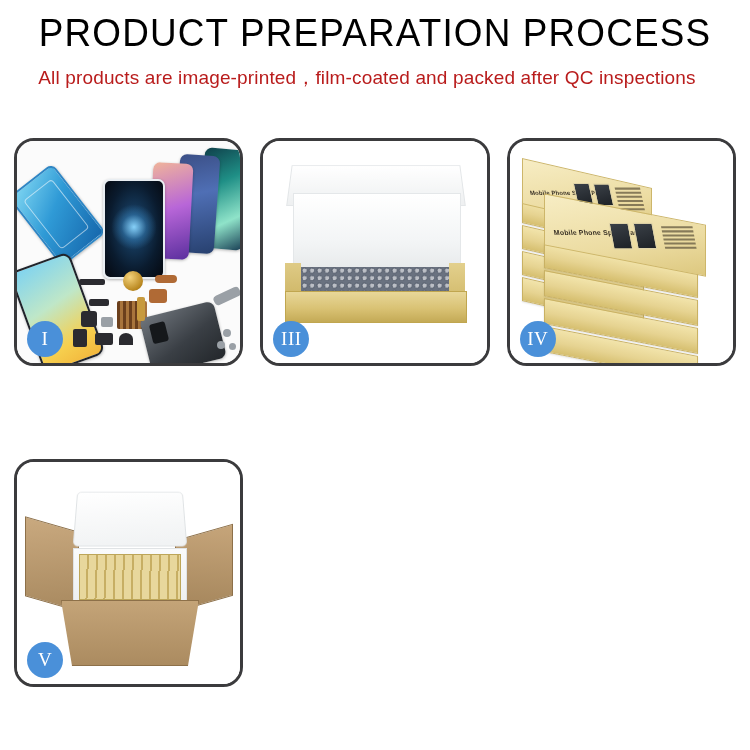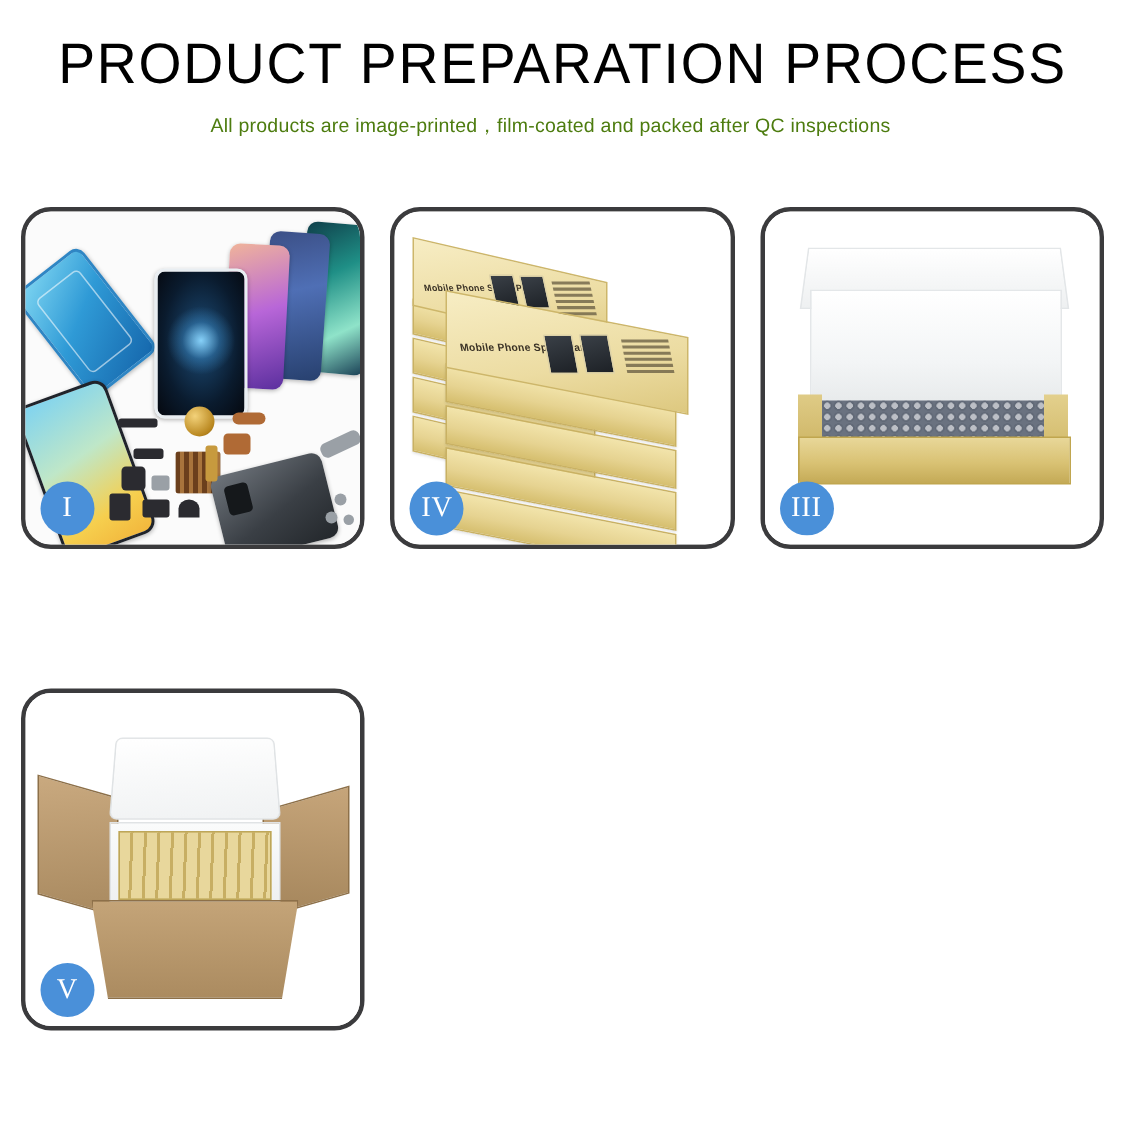--- a/index.html
+++ b/index.html
@@ -18,39 +18,39 @@
   .page {
     position: relative;
     width: 750px;
     height: 750px;
     background: #ffffff;
     box-sizing: border-box;
   }
 
   
   .header {
-    padding-top: 24px;
+    padding-top: 14px;
     text-align: center;
   }
   .page-title {
     font-family: "Liberation Sans", sans-serif;
     font-size: 38px;
     font-weight: 400;
     letter-spacing: 1.2px;
     line-height: 1;
     color: #000000;
     margin: 0;
     transform: scaleX(0.97);
     white-space: nowrap;
   }
   .page-subtitle {
     font-family: "Liberation Sans", sans-serif;
-    font-size: 13px;
+    font-size: 19px;
     font-weight: 400;
-    color: #4d7c0f;
+    color: #b91c1c;
     margin: 13px 16px 0 0;
     letter-spacing: 0.15px;
     white-space: nowrap;
   }
 
   
   .grid {
     position: absolute;
     left: 14px;
     top: 138px;
@@ -391,77 +391,77 @@
         <div class="chip silver" style="left:200px;top:200px;width:8px;height:8px;border-radius:50%;"></div>
         <div class="chip silver" style="left:212px;top:202px;width:7px;height:7px;border-radius:50%;"></div>
         <div class="chip silver" style="left:196px;top:150px;width:28px;height:10px;border-radius:4px;transform:rotate(-25deg);"></div>
       </div>
       <div class="badge">I</div>
     </div>
 
 
     <div class="panel">
       <div class="panel-stage">
-        <div class="p4-bg"></div>
-        <div class="stack">
-
-          <div class="sbox" style="left:8px;top:56px;width:120px;height:22px;transform:skewY(13deg);"></div>
-          <div class="sbox" style="left:8px;top:82px;width:120px;height:22px;transform:skewY(13deg);"></div>
-          <div class="sbox" style="left:8px;top:108px;width:120px;height:22px;transform:skewY(13deg);"></div>
-          <div class="sbox" style="left:8px;top:134px;width:120px;height:22px;transform:skewY(13deg);"></div>
-
-          <div class="sbox-top" style="left:8px;top:16px;width:128px;height:44px;transform:skewY(13deg);">
-            <div class="box-label" style="left:6px;top:20px;font-size:6px;transform:rotate(-13deg);">Mobile Phone Spare Parts</div>
-            <div class="box-thumb" style="left:52px;top:10px;width:15px;height:20px;transform:rotate(-13deg);"></div>
-            <div class="box-thumb" style="left:72px;top:6px;width:15px;height:20px;transform:rotate(-13deg);"></div>
-            <div class="spec-lines" style="left:94px;top:4px;width:26px;transform:rotate(-13deg);">
-              <i></i>
-                <i></i>
-                <i></i>
-                <i></i>
-                <i></i>
-                <i></i>
-            </div>
-          </div>
-
-          <div class="sbox" style="left:30px;top:100px;width:152px;height:24px;transform:skewY(11deg);"></div>
-          <div class="sbox" style="left:30px;top:128px;width:152px;height:24px;transform:skewY(11deg);"></div>
-          <div class="sbox" style="left:30px;top:156px;width:152px;height:24px;transform:skewY(11deg);"></div>
-          <div class="sbox" style="left:30px;top:184px;width:152px;height:24px;transform:skewY(11deg);"></div>
-
-          <div class="sbox-top" style="left:30px;top:52px;width:160px;height:50px;transform:skewY(11deg);">
-            <div class="box-label" style="left:8px;top:24px;font-size:7px;transform:rotate(-11deg);">Mobile Phone Spare Parts</div>
-            <div class="box-thumb" style="left:66px;top:14px;width:18px;height:24px;transform:rotate(-11deg);"></div>
-            <div class="box-thumb" style="left:90px;top:9px;width:18px;height:24px;transform:rotate(-11deg);"></div>
-            <div class="spec-lines" style="left:118px;top:6px;width:32px;transform:rotate(-11deg);">
-              <i></i>
-                <i></i>
-                <i></i>
-                <i></i>
-                <i></i>
-                <i></i>
-            </div>
-          </div>
-
-        </div>
-      </div>
-      <div class="badge">IV</div>
-    </div>
-
-    <div class="panel">
-      <div class="panel-stage">
         <div class="p3-bg"></div>
         <div class="p3-lid"></div>
         <div class="p3-foam"></div>
         <div class="p3-box-left"></div>
         <div class="p3-box-right"></div>
         <div class="p3-bubble"></div>
         <div class="p3-box-front"></div>
       </div>
       <div class="badge">III</div>
+    </div>
+
+    <div class="panel">
+      <div class="panel-stage">
+        <div class="p4-bg"></div>
+        <div class="stack">
+
+          <div class="sbox" style="left:8px;top:56px;width:120px;height:22px;transform:skewY(13deg);"></div>
+          <div class="sbox" style="left:8px;top:82px;width:120px;height:22px;transform:skewY(13deg);"></div>
+          <div class="sbox" style="left:8px;top:108px;width:120px;height:22px;transform:skewY(13deg);"></div>
+          <div class="sbox" style="left:8px;top:134px;width:120px;height:22px;transform:skewY(13deg);"></div>
+
+          <div class="sbox-top" style="left:8px;top:16px;width:128px;height:44px;transform:skewY(13deg);">
+            <div class="box-label" style="left:6px;top:20px;font-size:6px;transform:rotate(-13deg);">Mobile Phone Spare Parts</div>
+            <div class="box-thumb" style="left:52px;top:10px;width:15px;height:20px;transform:rotate(-13deg);"></div>
+            <div class="box-thumb" style="left:72px;top:6px;width:15px;height:20px;transform:rotate(-13deg);"></div>
+            <div class="spec-lines" style="left:94px;top:4px;width:26px;transform:rotate(-13deg);">
+              <i></i>
+                <i></i>
+                <i></i>
+                <i></i>
+                <i></i>
+                <i></i>
+            </div>
+          </div>
+
+          <div class="sbox" style="left:30px;top:100px;width:152px;height:24px;transform:skewY(11deg);"></div>
+          <div class="sbox" style="left:30px;top:128px;width:152px;height:24px;transform:skewY(11deg);"></div>
+          <div class="sbox" style="left:30px;top:156px;width:152px;height:24px;transform:skewY(11deg);"></div>
+          <div class="sbox" style="left:30px;top:184px;width:152px;height:24px;transform:skewY(11deg);"></div>
+
+          <div class="sbox-top" style="left:30px;top:52px;width:160px;height:50px;transform:skewY(11deg);">
+            <div class="box-label" style="left:8px;top:24px;font-size:7px;transform:rotate(-11deg);">Mobile Phone Spare Parts</div>
+            <div class="box-thumb" style="left:66px;top:14px;width:18px;height:24px;transform:rotate(-11deg);"></div>
+            <div class="box-thumb" style="left:90px;top:9px;width:18px;height:24px;transform:rotate(-11deg);"></div>
+            <div class="spec-lines" style="left:118px;top:6px;width:32px;transform:rotate(-11deg);">
+              <i></i>
+                <i></i>
+                <i></i>
+                <i></i>
+                <i></i>
+                <i></i>
+            </div>
+          </div>
+
+        </div>
+      </div>
+      <div class="badge">IV</div>
     </div>
 
     <div class="panel">
       <div class="panel-stage">
         <div class="p5-bg"></div>
         <div class="p5-flapL"></div>
         <div class="p5-flapR"></div>
         <div class="p5-foam-lid"></div>
         <div class="p5-foam-body"></div>
         <div class="p5-inner-boxes"></div>

